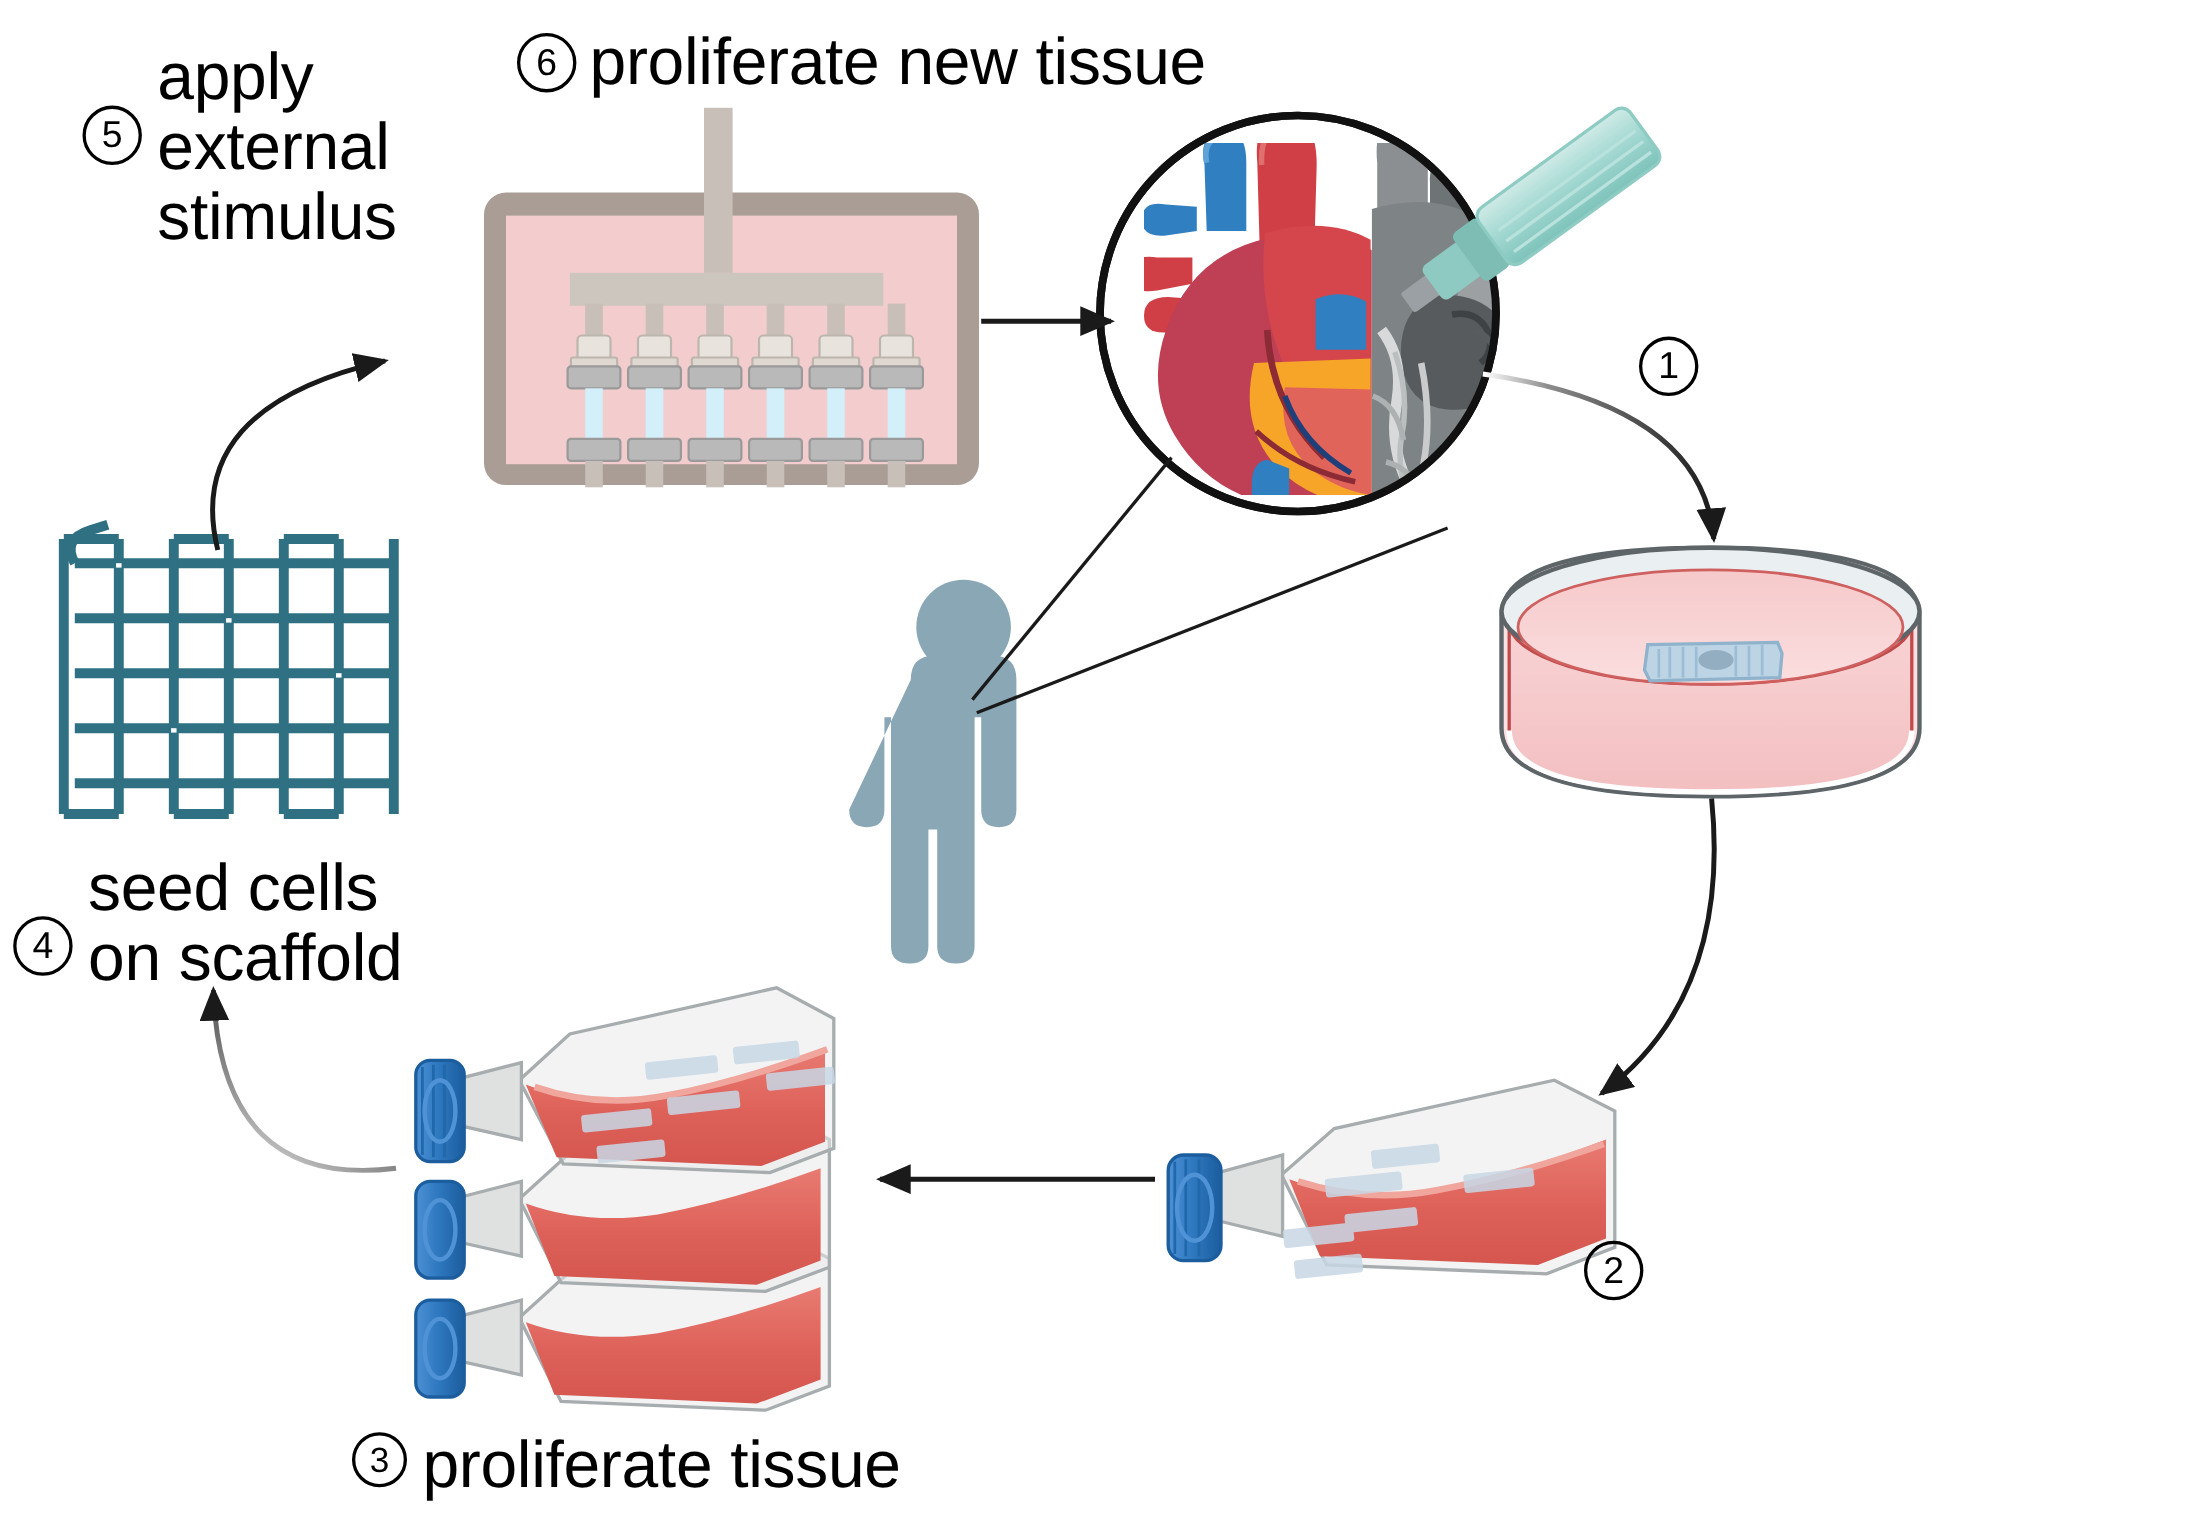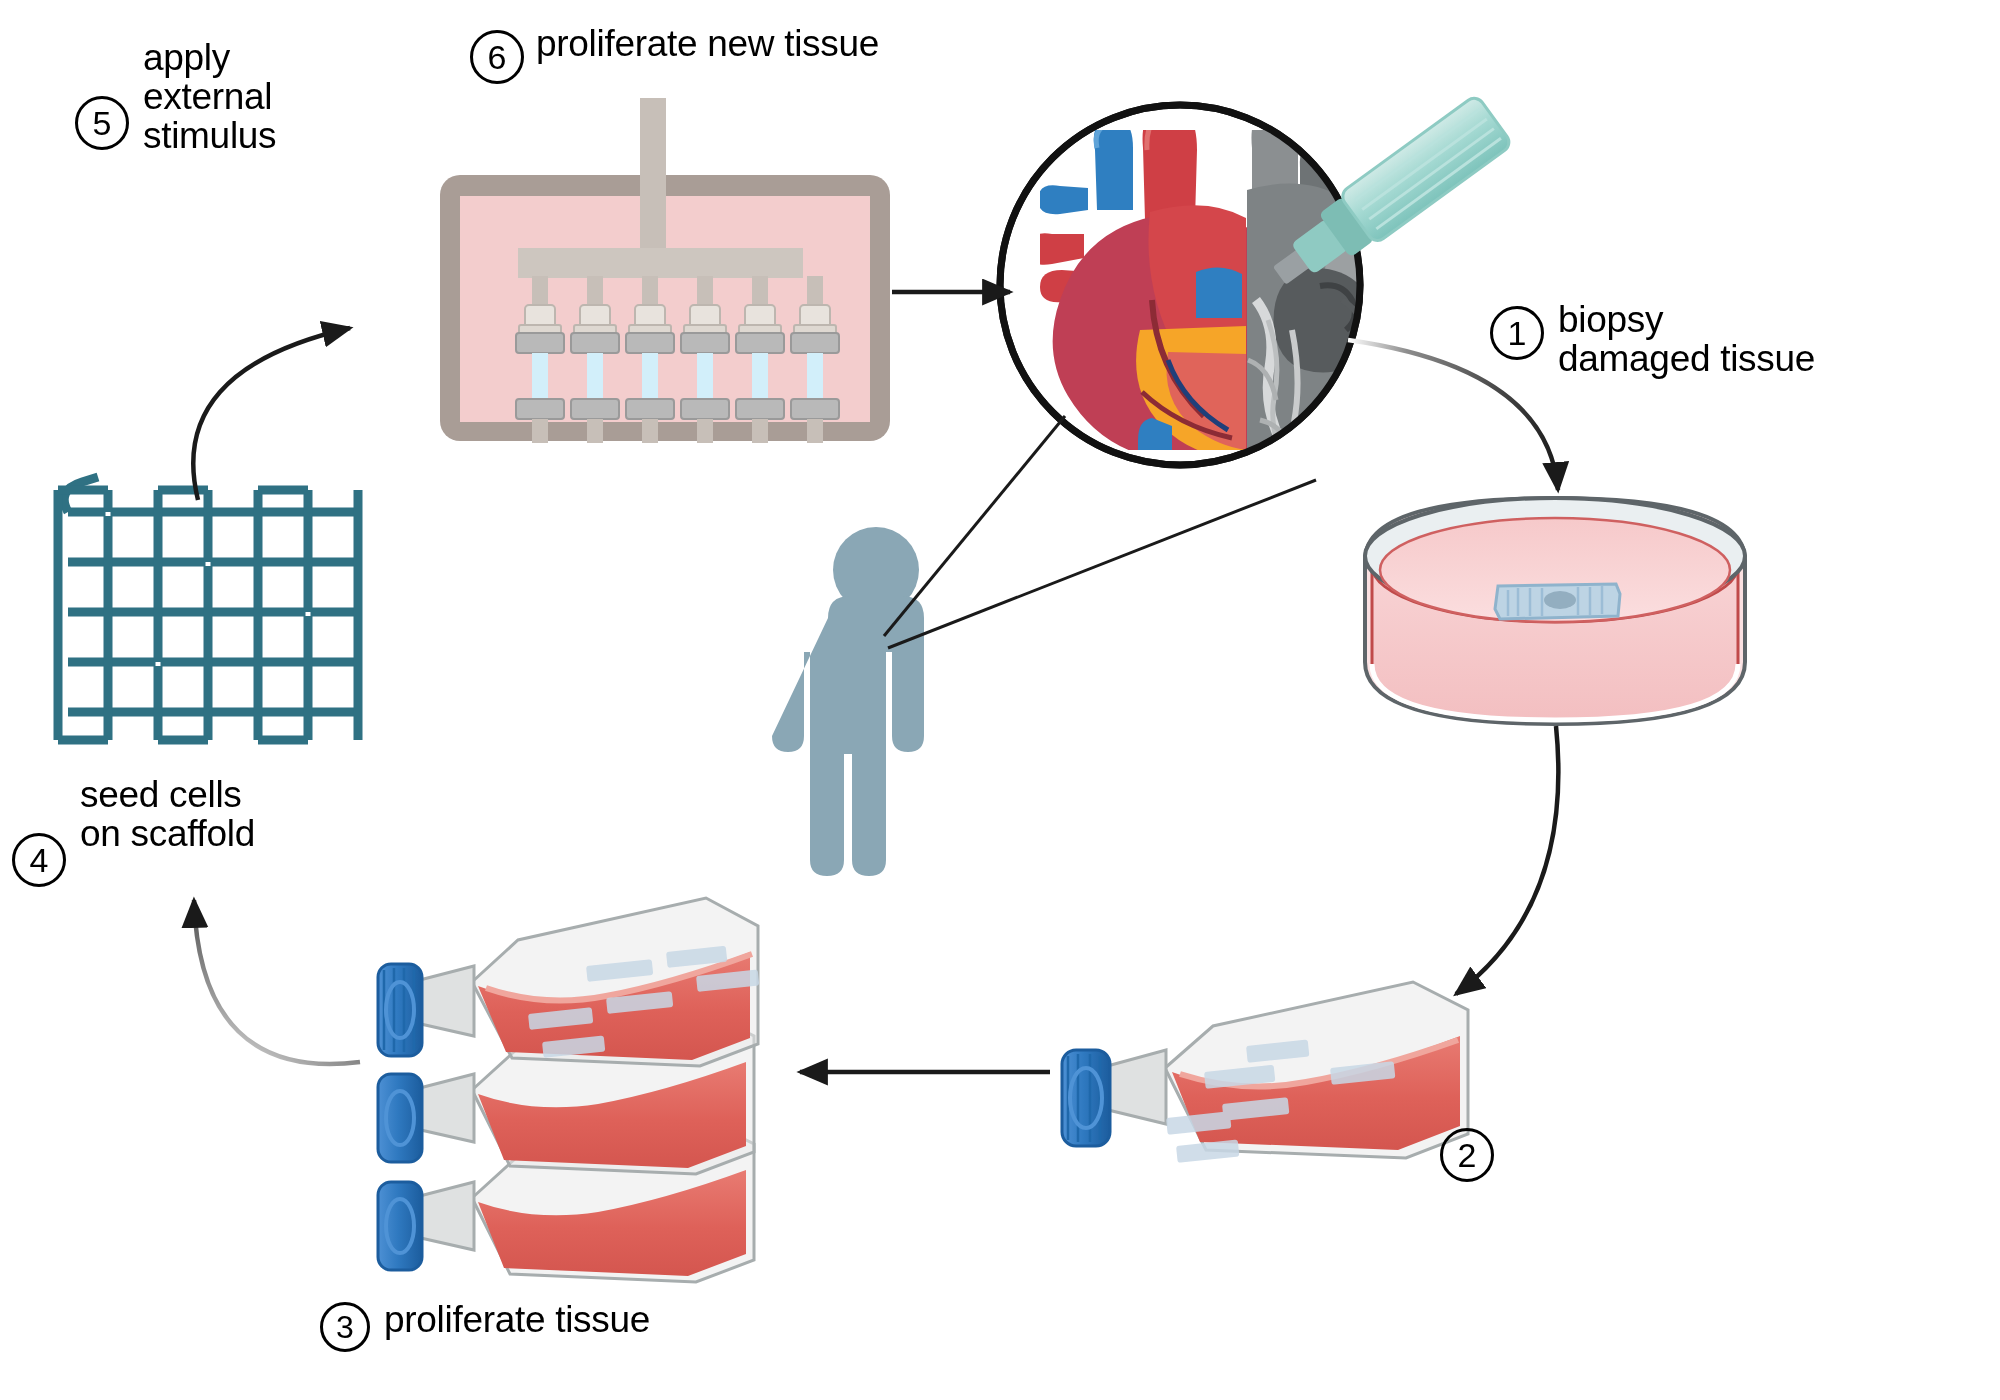--- a/index.html
+++ b/index.html
@@ -6,21 +6,21 @@
   html,body{margin:0;padding:0;background:#ffffff;}
   body{width:2000px;height:1400px;position:relative;overflow:hidden;
        font-family:"Liberation Sans","DejaVu Sans",sans-serif;color:#000;}
   .stage{position:absolute;left:0;top:0;width:2000px;height:1400px;}
   svg.layer{position:absolute;left:0;top:0;width:2000px;height:1400px;overflow:visible;}
   .lbl{position:absolute;display:flex;align-items:flex-start;gap:14px;}
   .num{flex:0 0 auto;width:54px;height:54px;border:3px solid #000;border-radius:50%;
        display:flex;align-items:center;justify-content:center;
        font-size:34px;line-height:1;color:#000;box-sizing:border-box;}
   .num.small{width:50px;height:50px;font-size:32px;}
-  .txt{font-size:37px;line-height:1.06;white-space:pre-line;letter-spacing:-0.3px;}
+  .txt{font-size:60px;line-height:1.06;white-space:pre-line;letter-spacing:-0.3px;}
   #lbl5{left:75px;top:38px;}
   #lbl5 .num{margin-top:58px;}
   #lbl6{left:470px;top:24px;}
   #lbl6 .num{margin-top:6px;}
   #lbl6 .txt{margin-left:-2px;}
   #lbl1{left:1490px;top:300px;}
   #lbl1 .num{margin-top:6px;}
   #lbl4{left:12px;top:775px;}
   #lbl4 .num{margin-top:58px;}
   #lbl2{left:1440px;top:1070px;}
@@ -384,22 +384,20 @@
 stimulus</span>
   </div>
 
   <div class="lbl" id="lbl6">
     <span class="num">6</span>
     <span class="txt">proliferate new tissue</span>
   </div>
 
   <div class="lbl" id="lbl1">
     <span class="num">1</span>
-    <span class="txt">biopsy
-damaged tissue</span>
   </div>
 
   <div class="lbl" id="lbl4">
     <span class="num">4</span>
     <span class="txt">seed cells
 on scaffold</span>
   </div>
 
   <div class="lbl" id="lbl2">
     <span class="num">2</span>

